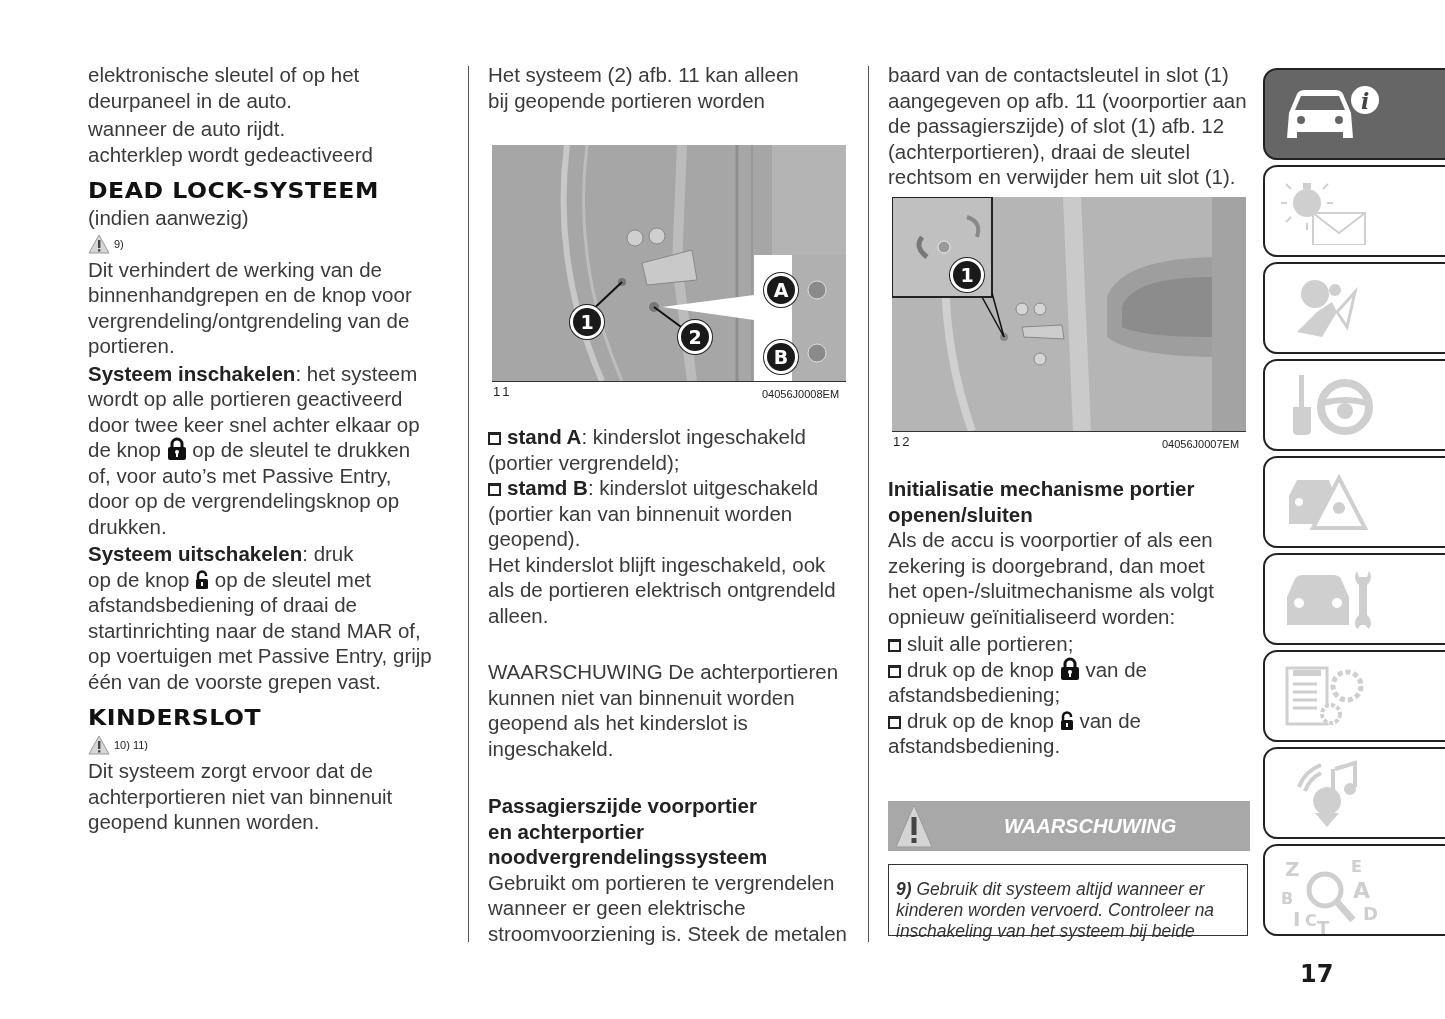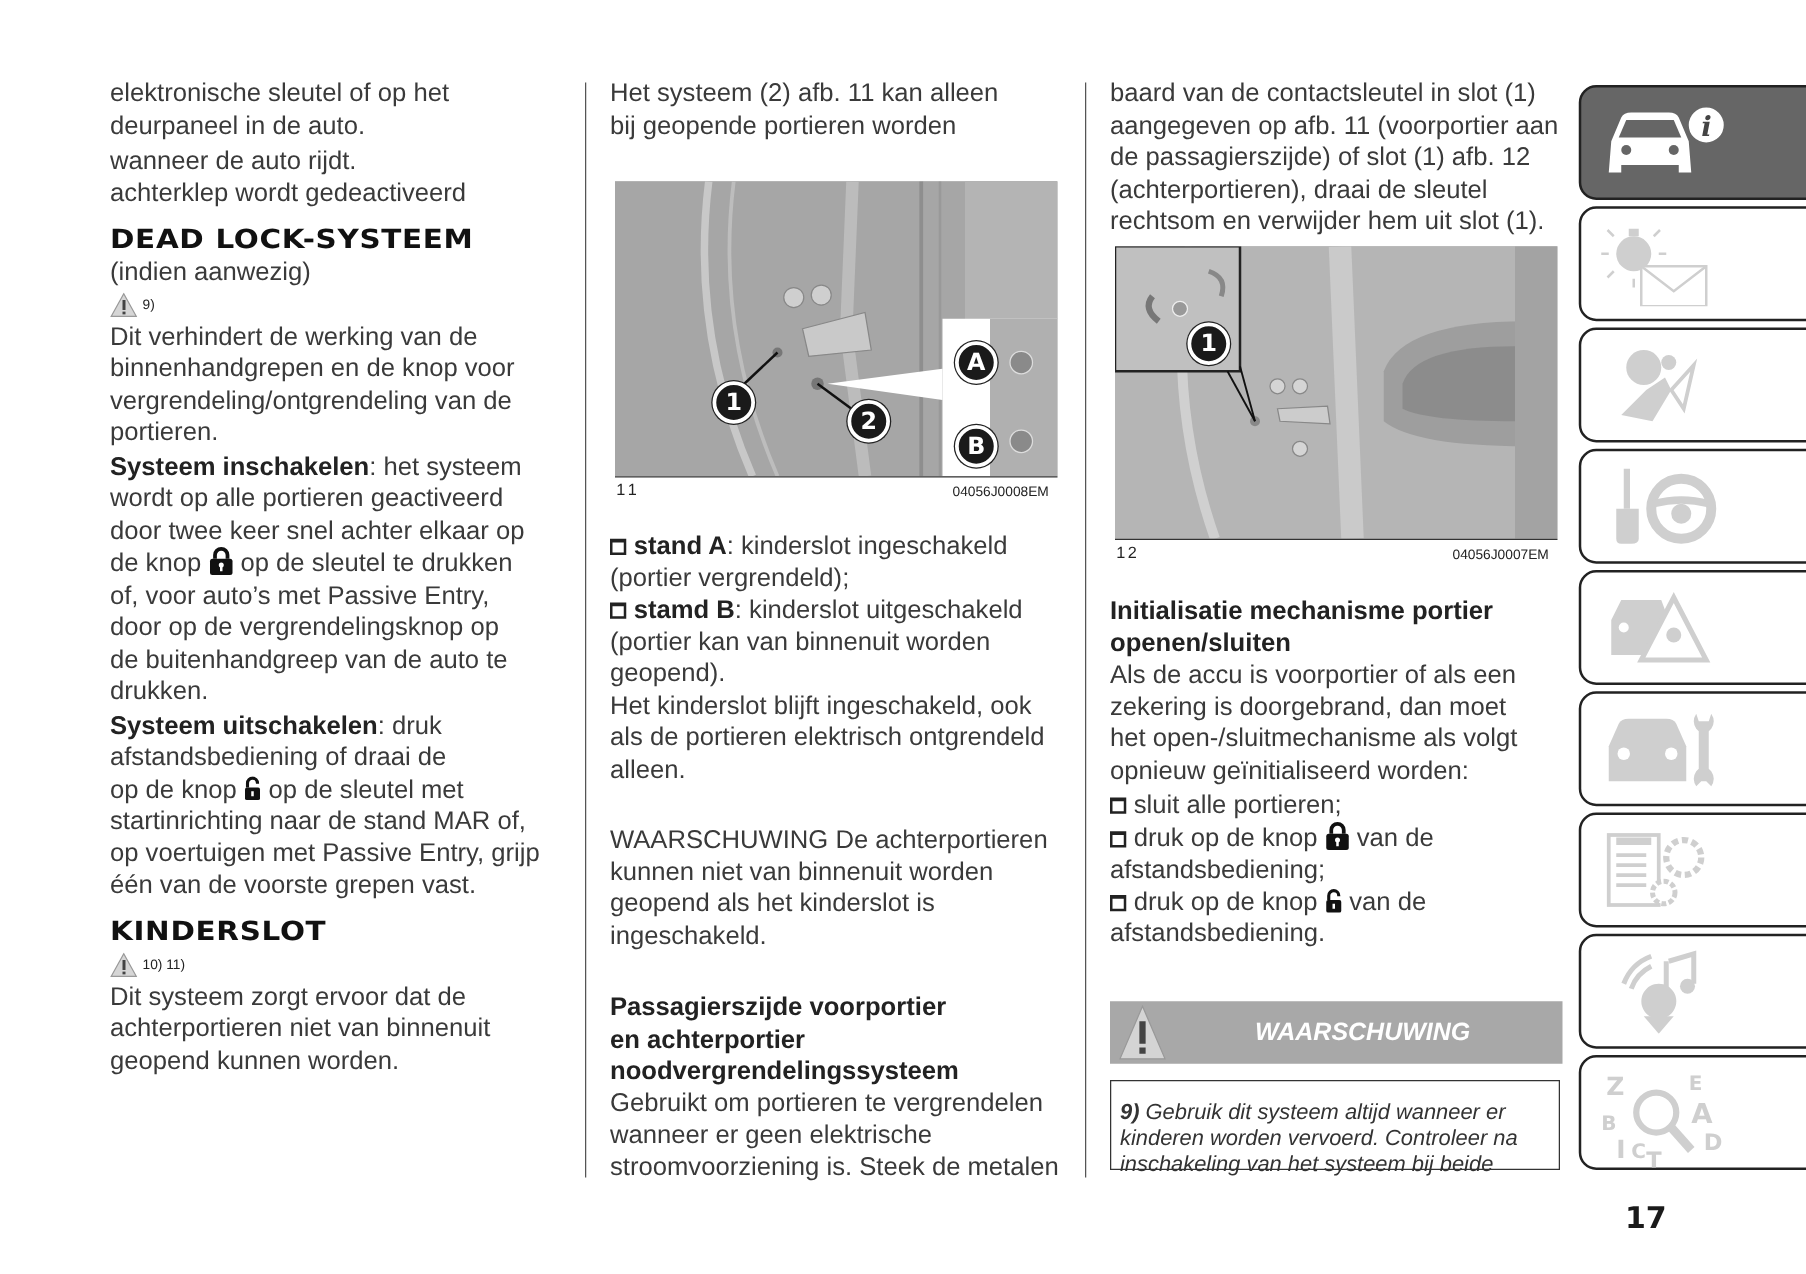--- a/index.html
+++ b/index.html
@@ -74,31 +74,30 @@
   <p class="p"><span>de knop</span>
     <svg class="lock" viewBox="0 0 20 24">
       <path d="M5 10 V7 a5 5 0 0 1 10 0 V10" fill="none" stroke="#111" stroke-width="3"></path>
       <rect x="1" y="10" width="18" height="13" rx="2" fill="#111"></rect>
       <circle cx="10" cy="15" r="2" fill="#fff"></circle>
         <rect x="9" y="15" width="2" height="5" fill="#fff"></rect>
     </svg>
     <span>op de sleutel te drukken</span></p>
   <p class="p">of, voor auto’s met Passive Entry,</p>
   <p class="p">door op de vergrendelingsknop op</p>
-  <p class="p">de buitenhandgreep van de auto te</p>
   <p class="p">drukken.</p>
   <p class="p" style="margin-top:2px"><span class="bold">Systeem uitschakelen</span><span>: druk</span></p>
-  <p class="p">afstandsbediening of draai de</p>
   <p class="p"><span>op de knop</span>
     <svg class="lock-sm" viewBox="0 0 14 20">
       <path d="M3 9 V5.5 a4 4 0 0 1 8 0 V6" fill="none" stroke="#111" stroke-width="2.5"></path>
       <rect x="1" y="9" width="12" height="10" rx="1.5" fill="#111"></rect>
       <rect x="6" y="12" width="2" height="4" fill="#fff"></rect>
     </svg>
     <span>op de sleutel met</span></p>
+  <p class="p">afstandsbediening of draai de</p>
   <p class="p">startinrichting naar de stand MAR of,</p>
   <p class="p">op voertuigen met Passive Entry, grijp</p>
   <p class="p">één van de voorste grepen vast.</p>
 
   <div class="h-cond">KINDERSLOT</div>
   <div class="warnref">
     <svg class="tri" viewBox="0 0 22 20">
       <polygon points="11,1 21,19 1,19" fill="#d6d6d6" stroke="#999" stroke-width="1"></polygon>
       <rect x="10" y="6" width="2.4" height="8" fill="#444"></rect>
         <rect x="10" y="15.3" width="2.4" height="2.2" fill="#444"></rect>

